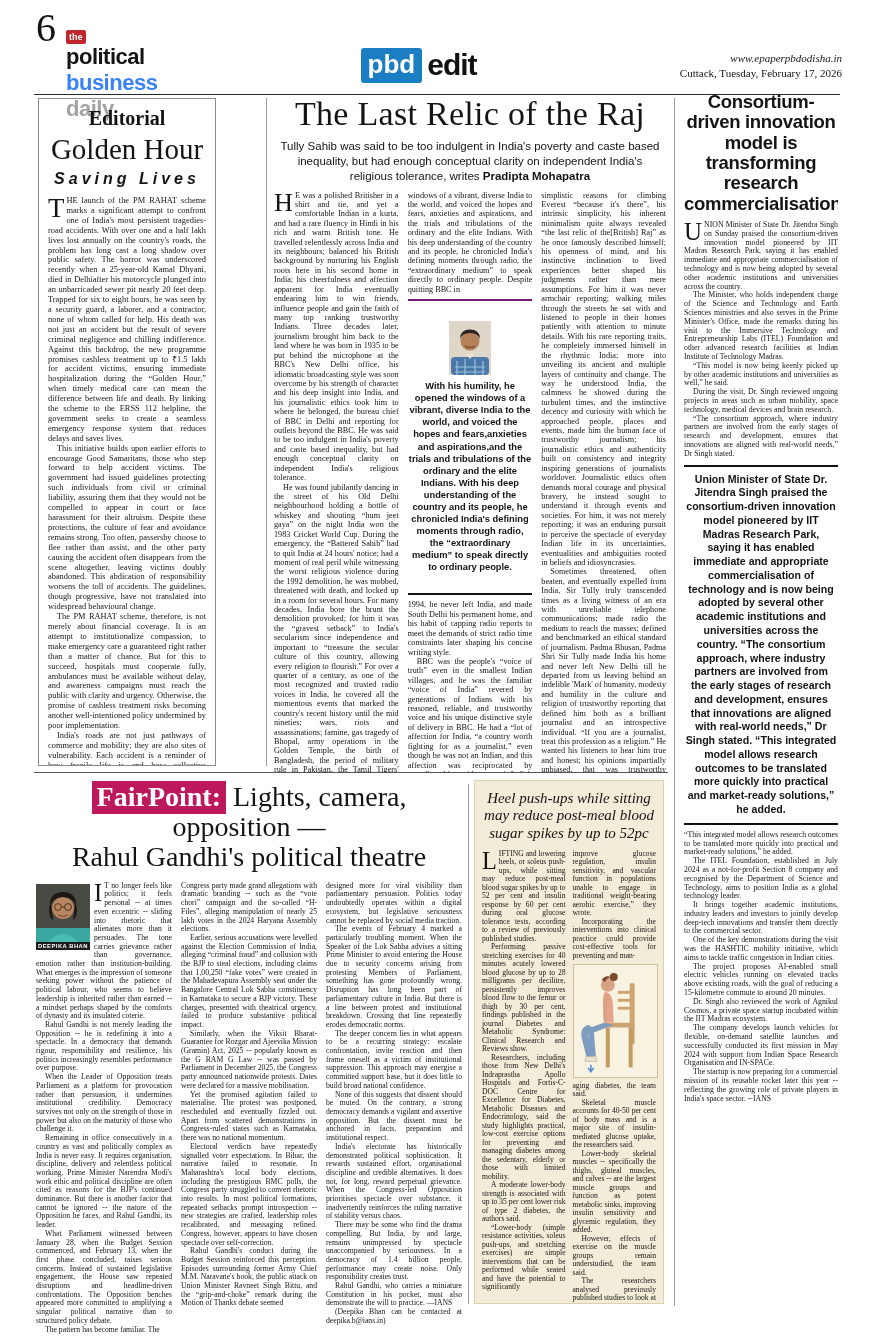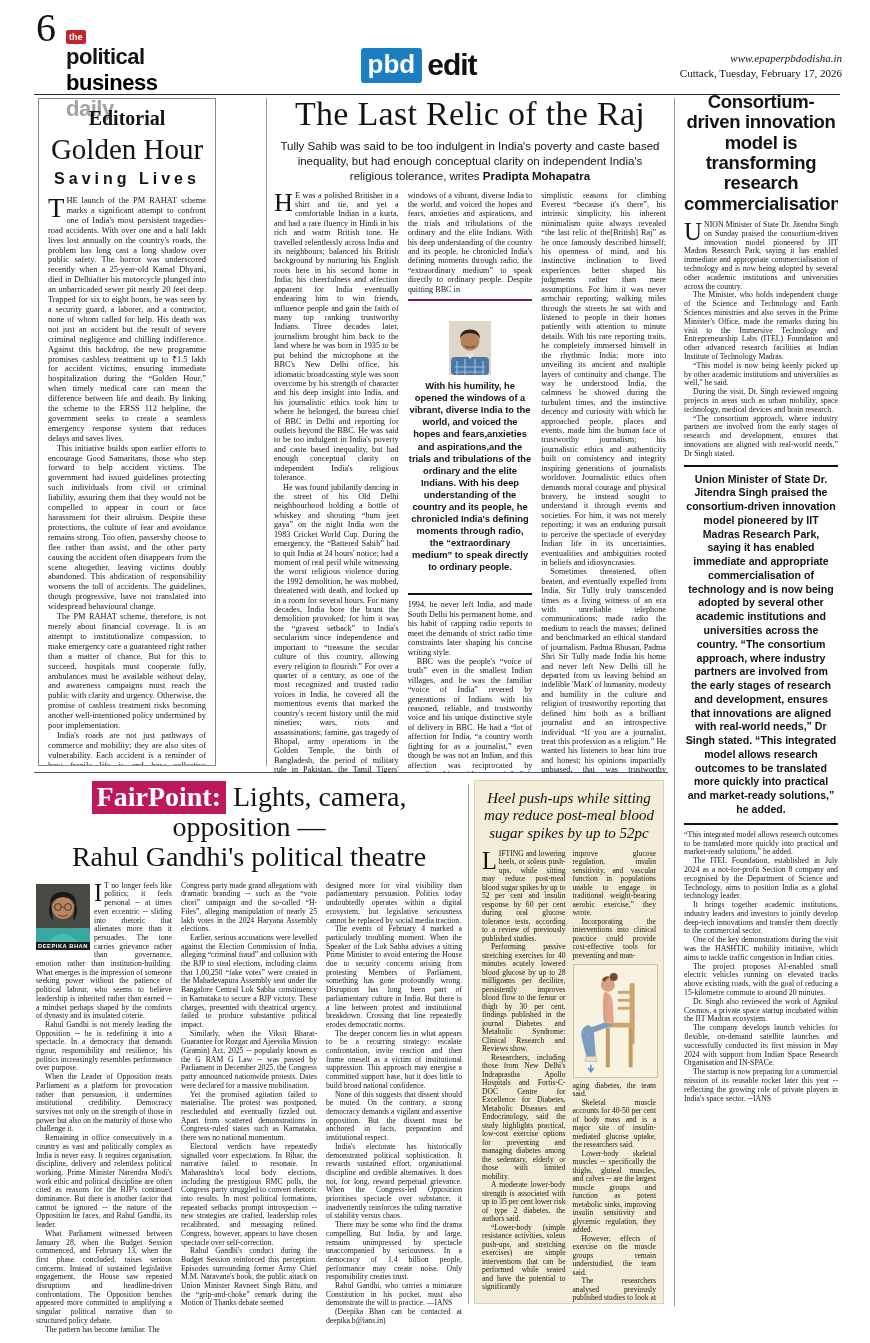--- a/index.html
+++ b/index.html
@@ -9,21 +9,21 @@
   
   .header { position:absolute; top:40px; left:36px; right:28px; height:50px;
             display:flex; align-items:center; justify-content:space-between; }
   .header-left { display:flex; align-items:flex-start; gap:10px; }
   .page-num { font-size:40px; line-height:40px; font-family:"Liberation Serif",serif; }
   .logo { display:flex; align-items:flex-start; margin-top:22px;flex-direction:column; }
   .logo-the { background:#c0272d; color:#fff; font-family:"Liberation Sans",sans-serif;
               font-weight:bold; font-size:9px; padding:2px 3px; margin-right:2px; border-radius:2px; }
   .logo-word { font-family:"Liberation Sans",sans-serif; font-weight:bold; font-size:22px; line-height:26px; letter-spacing:-0.5px; }
   .logo-political { color:#141414; }
-  .logo-business { color:#000000; }
+  .logo-business { color:#3b82f6; }
   .logo-daily { color:#a3a3a3; }
   .header-center { display:flex; align-items:center; gap:5px; }
   .pbd-box { background:#1b7ec2; color:#fff; font-family:"Liberation Sans",sans-serif;
              font-weight:bold; font-size:26px; padding:1px 7px 3px; border-radius:3px; }
   .edit-text { font-family:"Liberation Sans",sans-serif; font-weight:bold; font-size:30px; color:#111; letter-spacing:-1px; }
   .header-right { text-align:right; }
   .website { font-style:italic; font-size:11px; }
   .dateline { font-size:11px; margin-top:3px; }
   .header-rule { position:absolute; top:94px; left:34px; width:806px; border-top:1.5px solid #2a2a2a; }
 
@@ -32,21 +32,21 @@
   .body-text p + p { text-indent:9px; }
   .jtext { text-align:justify; }
   .dropcap > p:first-of-type::first-letter { float:left; font-size:3.2em; line-height:0.82; padding:1px 2px 0 0; }
 
   
   .editorial { position:absolute; top:98px; left:38px; width:178px; height:668px;
                border:1px solid #8a8a8a; padding:8px 9px; box-sizing:border-box; overflow:hidden; }
   .ed-kicker { font-size:20px; font-weight:bold; text-align:center; }
   .ed-title  { font-size:29px; text-align:center; font-weight:normal; margin:3px 0 4px; }
   .ed-sub    { font-family:"Liberation Sans",sans-serif; font-weight:bold; font-size:16px;
-               letter-spacing:4px; text-align:center; margin-bottom:8px; }
+               letter-spacing:4px; text-align:center; margin-bottom:8px;font-style:italic; }
   .ed-body   { font-size:8.4px; line-height:1.18; }
 
   .v-rule { position:absolute; border-left:1px solid #9a9a9a; }
   #vr1 { left:266px; top:98px;  height:668px; }
   #vr2 { left:674px; top:98px;  height:1208px; }
   #vr3 { left:468px; top:784px; height:520px; }
   .h-rule-mid { position:absolute; top:772px; left:34px; width:634px; border-top:1px solid #555; }
 
   
   .main-article { position:absolute; left:274px; top:96px; width:392px; height:676px; overflow:hidden; }

